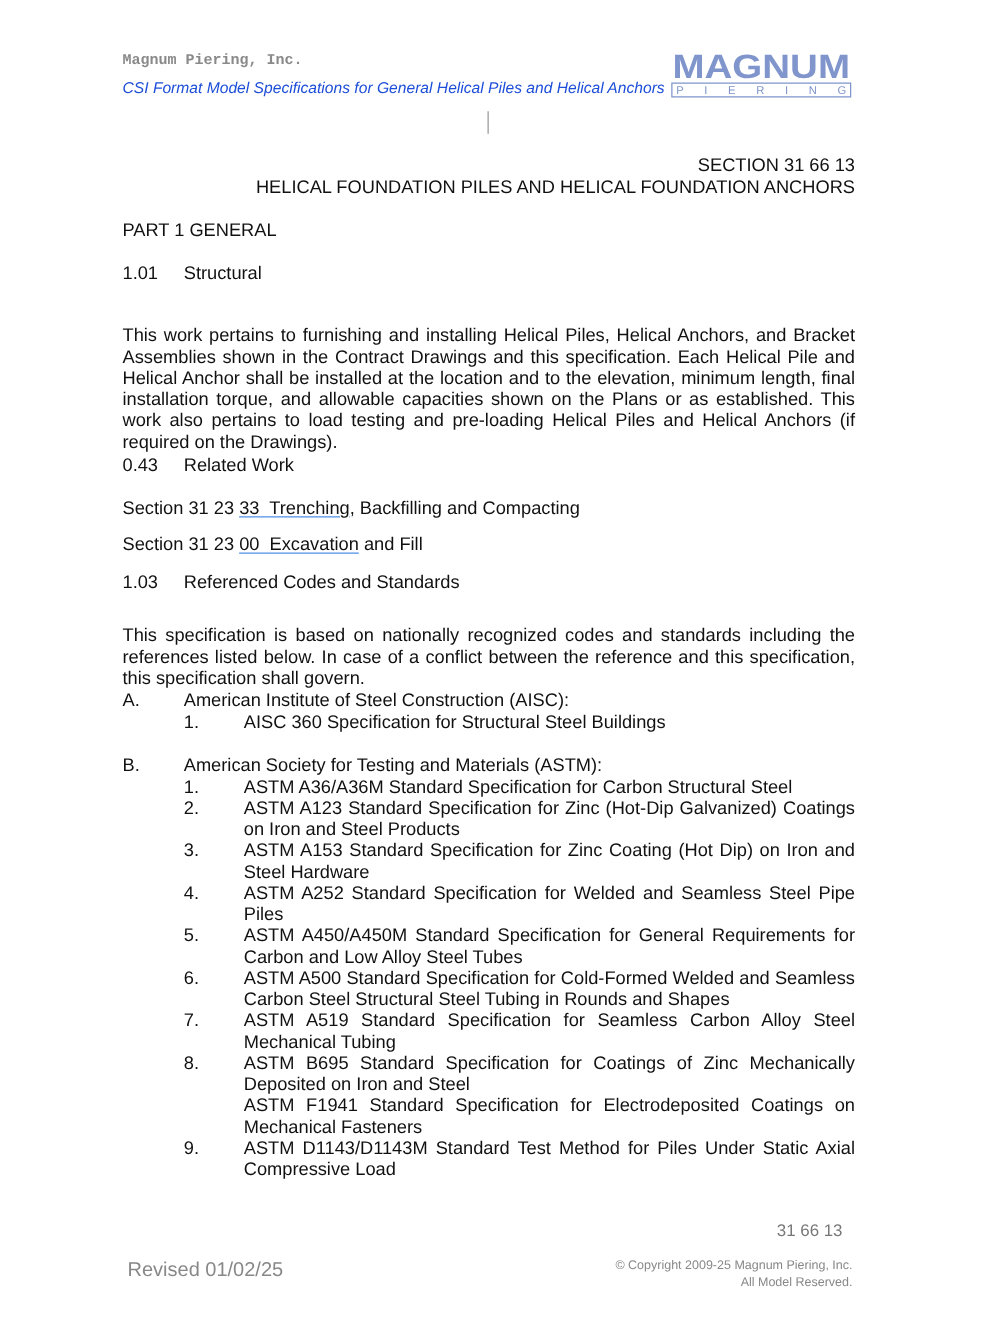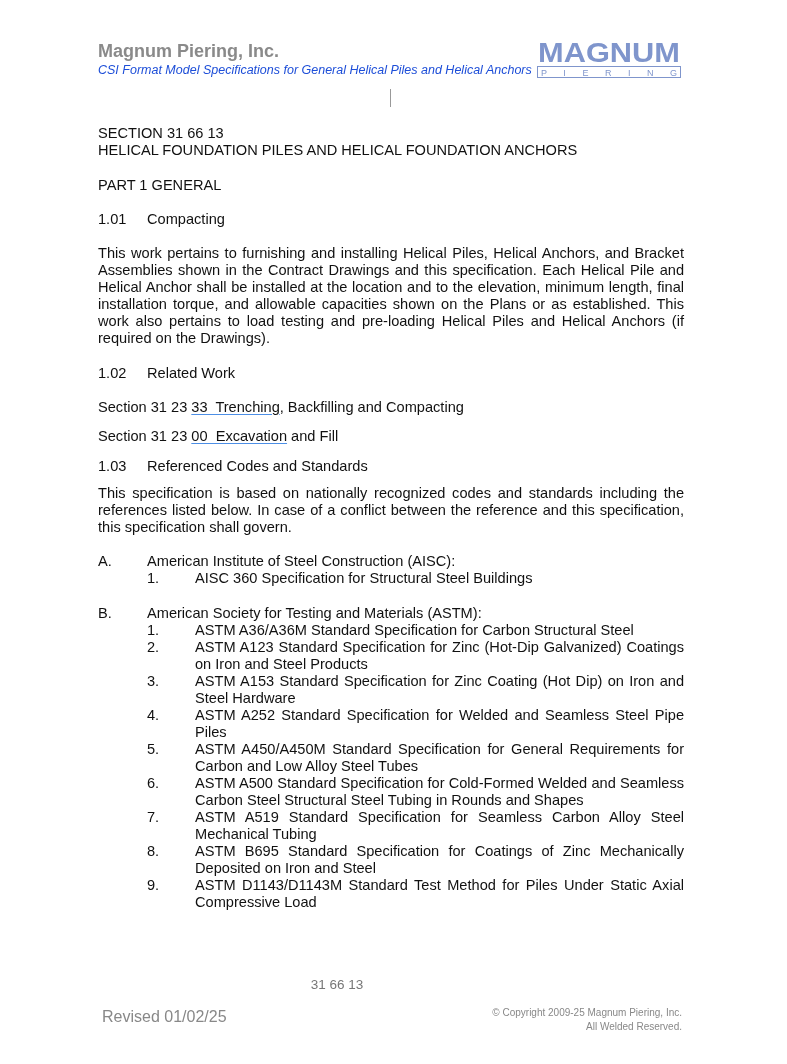--- a/index.html
+++ b/index.html
@@ -1,38 +1,38 @@
 <!DOCTYPE html>
 <html><head>
 <meta charset="utf-8">
 <style>
   html, body { margin: 0; padding: 0; background: #ffffff; }
   body { width: 787px; height: 1064px; position: relative; overflow: hidden;
          font-family: "Liberation Sans", sans-serif; color: #111; }
   .abs { position: absolute; }
-  .hdr-company { left: 98px; top: 41px; font-size: 18px; font-weight: bold; color: #8a8a8a; }
+  .hdr-company { left: 98px; top: 41px; font-size: 12px; font-weight: bold; color: #8a8a8a; font-family: Liberation Mono, monospace; }
   .hdr-sub { left: 98px; top: 63px; font-size: 12.5px; font-style: italic; color: #1d4ed8; white-space: nowrap; }
   .logo { left: 536px; top: 39px; width: 146px; height: 40px; }
   .cursor { left: 390px; top: 89px; width: 1px; height: 18px; background: #999; }
   .doc { left: 98px; width: 586px; font-size: 14.6px; line-height: 17px; }
-  .center { text-align: left; }
+  .center { text-align: right; }
   .u { text-underline-offset: 2px; }
   .just { text-align: justify; }
   .tab1 { display: inline-block; width: 49px; }
   .sec-title { top: 125px; }
   .sec-sub { top: 142px; }
-  .para { white-space: normal; }
+  .para { white-space: normal; margin-top: 16px; }
   .link-u { text-decoration: underline; text-decoration-color: #4d8fe6; text-underline-offset: 2px; }
   .list-a { left: 98px; width: 586px; font-size: 14.6px; line-height: 17px; }
   .li-letter { position: absolute; left: 0; }
   .li-text { position: absolute; left: 49px; right: 0; }
   .li-num-row { position: relative; margin-left: 49px; }
   .li-num { position: absolute; left: 0; width: 40px; }
   .li-body { margin-left: 48px; text-align: justify; }
-  .pagenum { left: 0; width: 674px; top: 977px; text-align: center; font-size: 13.5px; color: #777; }
+  .pagenum { left: 0; width: 674px; top: 977px; text-align: right; font-size: 13.5px; color: #777; }
   .foot-left { left: 102px; top: 1008px; font-size: 16px; color: #888; }
   .foot-right { right: 105px; top: 1006px; font-size: 10px; color: #888; text-align: right; line-height: 14px; }
 </style>
 </head>
 <body>
 
 <div class="abs hdr-company">Magnum Piering, Inc.</div>
 <div class="abs hdr-sub">CSI Format Model Specifications for General Helical Piles and Helical Anchors</div>
 
 <div class="abs logo">
@@ -46,26 +46,26 @@
 <div class="abs cursor"></div>
 
 <div class="abs doc center sec-title">SECTION 31 66 13</div>
 <div class="abs doc center sec-sub">HELICAL FOUNDATION PILES AND HELICAL FOUNDATION ANCHORS</div>
 
 <div class="abs doc" style="top:177px;">
   <span class="u">PART 1 GENERAL</span>
 </div>
 
 <div class="abs doc" style="top:211px;">
-  <span class="u"><span class="tab1">1.01</span><span>Compacting</span></span>
+  <span class="u"><span class="tab1">1.01</span><span>Structural</span></span>
 </div>
 <div class="abs doc just para" style="top:245px;">This work pertains to furnishing and installing Helical Piles, Helical Anchors, and Bracket Assemblies shown in the Contract Drawings and this specification.  Each Helical Pile and Helical Anchor shall be installed at the location and to the elevation, minimum length, final installation torque, and allowable capacities shown on the Plans or as established.  This work also pertains to load testing and pre-loading Helical Piles and Helical Anchors (if required on the Drawings).</div>
 
 <div class="abs doc" style="top:365px;">
-  <span class="u"><span class="tab1">1.02</span><span>Related Work</span></span>
+  <span class="u"><span class="tab1">0.43</span><span>Related Work</span></span>
 </div>
 <div class="abs doc" style="top:399px;">
   <span>Section 31 23 </span><span class="link-u" style="white-space:pre;">33  Trenching</span><span>, Backfilling and Compacting</span>
 </div>
 <div class="abs doc" style="top:428px;">
   <span>Section 31 23 </span><span class="link-u" style="white-space:pre;">00  Excavation</span><span> and Fill</span>
 </div>
 
 <div class="abs doc" style="top:458px;">
   <span class="u"><span class="tab1">1.03</span><span>Referenced Codes and Standards</span></span>
@@ -114,23 +114,27 @@
   </div>
   <div class="li-num-row">
     <span class="li-num">7.</span>
     <div class="li-body">ASTM A519 Standard Specification for Seamless Carbon Alloy Steel Mechanical Tubing</div>
   </div>
   <div class="li-num-row">
     <span class="li-num">8.</span>
     <div class="li-body">ASTM B695 Standard Specification for Coatings of Zinc Mechanically Deposited on Iron and Steel</div>
   </div>
   <div class="li-num-row">
+    <span class="li-num"></span>
+    <div class="li-body">ASTM F1941 Standard Specification for Electrodeposited Coatings on Mechanical Fasteners</div>
+  </div>
+  <div class="li-num-row">
     <span class="li-num">9.</span>
     <div class="li-body">ASTM D1143/D1143M Standard Test Method for Piles Under Static Axial Compressive Load</div>
   </div>
 </div>
 
 <div class="abs pagenum">31 66 13</div>
 <div class="abs foot-left">Revised 01/02/25</div>
 <div class="abs foot-right">
   <div>© Copyright 2009-25 Magnum Piering, Inc.</div>
-  <div>All Welded Reserved.</div>
+  <div>All Model Reserved.</div>
 </div>
 
 </body></html>

